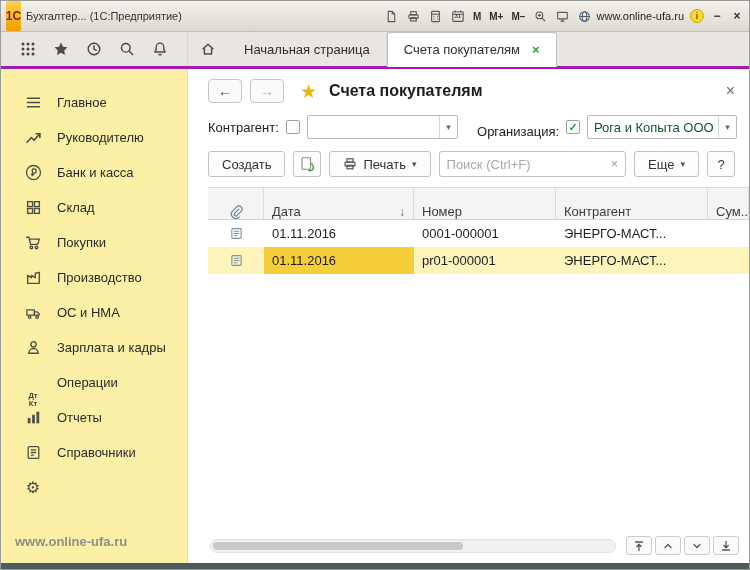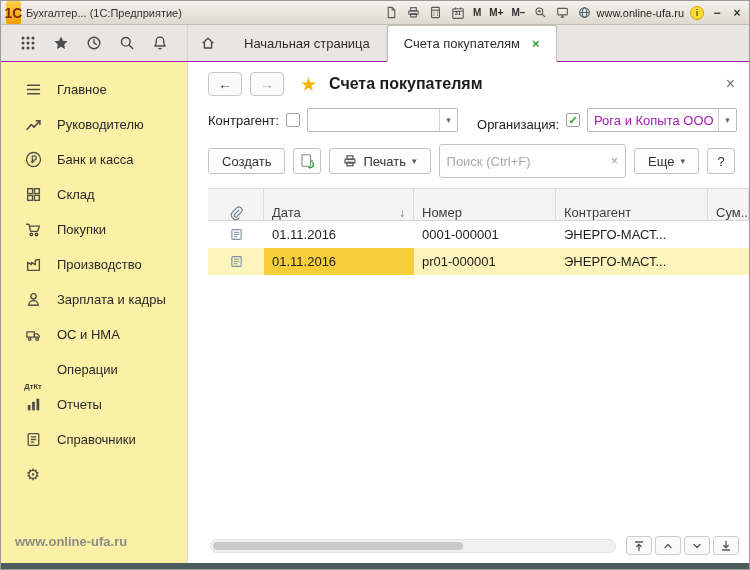--- a/index.html
+++ b/index.html
@@ -5,84 +5,84 @@
   * { margin:0; padding:0; box-sizing:border-box; }
   html,body { width:750px; height:570px; overflow:hidden; }
   body { font-family:"Liberation Sans", sans-serif; font-size:13px; background:#fff; color:#222; }
   svg { display:block; }
 
   .window { width:750px; height:570px; display:flex; flex-direction:column; border:1px solid #9a9a9a; background:#fff; }
 
   
   .titlebar { flex:0 0 22px; background:linear-gradient(#f5f2ec,#ded9cf); border-bottom:1px solid #c2beb5;
               display:flex; align-items:center; gap:5px; padding:0 5px; font-size:11px; color:#333; white-space:nowrap; }
-  .logo { width:15px; height:23px; border-radius:2px; background:linear-gradient(#ffd24d,#f29d00); color:#7a2c00;
-          font-weight:bold; font-size:14px; display:flex; align-items:center; justify-content:center; flex:0 0 15px; }
+  .logo { width:15px; height:30px; border-radius:2px; background:linear-gradient(#ffd24d,#f29d00); color:#7a2c00;
+          font-weight:bold; font-size:12px; display:flex; align-items:center; justify-content:center; flex:0 0 15px; }
   .tb-title { overflow:hidden; text-overflow:ellipsis; }
   .tb-icons { margin-left:auto; display:flex; align-items:center; gap:6px; }
   .tb-ic { width:16px; height:16px; display:flex; align-items:center; justify-content:center; color:#555; position:relative; }
   .mem { font-weight:bold; font-size:10px; color:#2f2f2f; width:auto; padding:0 1px; }
   .cal-num { position:absolute; left:0; right:0; top:5px; text-align:center; font-style:normal; font-size:6px; font-weight:bold; color:#444; }
   .url { display:flex; align-items:center; gap:4px; color:#1f1f1f; }
   .info { width:14px; height:14px; border-radius:50%; background:#ffd92e; border:1px solid #d2a800; color:#6b5400;
           font-weight:bold; font-size:9px; display:flex; align-items:center; justify-content:center; }
   .winbtn { font-size:12px; font-weight:bold; color:#333; width:14px; }
 
   
-  .appbar { flex:0 0 37px; background:#e8e5e3; border-bottom:1px solid #a21caf; display:flex; align-items:stretch; }
+  .appbar { flex:0 0 37px; background:#e8e5e3; border-bottom:3px solid #a21caf; display:flex; align-items:stretch; }
   .app-icons { width:186px; flex:0 0 186px; display:flex; align-items:center; justify-content:space-between; padding:0 18px; }
   .app-ic { width:18px; height:18px; display:flex; align-items:center; justify-content:center; }
   .home-tab { display:flex; align-items:center; padding:0 12px; border-left:1px solid #d8d5d2; }
   .tabs { display:flex; align-items:stretch; }
   .tab { display:flex; align-items:center; padding:0 16px; font-size:13px; color:#2e2e2e;
          border-right:1px solid #d8d5d2; position:relative; }
   .tab.active { background:#fff; border:1px solid #c2bfbc; border-bottom:1px solid #fff; margin-bottom:-1px;
                 border-radius:3px 3px 0 0; z-index:2; }
   .tab-close { color:#2f9e2f; font-weight:bold; margin-left:12px; font-size:13px; }
 
   
   .bodyrow { flex:1; display:flex; min-height:0; }
 
-  .sidebar { width:186px; flex:0 0 186px; background:#fbf0a6; display:flex; flex-direction:column; padding-top:10px; }
+  .sidebar { width:186px; flex:0 0 186px; background:#fbf0a6; display:flex; flex-direction:column; padding-top:16px; }
   .side-item { height:35px; display:flex; align-items:center; gap:14px; padding-left:22px; color:#2a2a2a; font-size:13px; cursor:default; }
   .side-icon { width:20px; height:20px; flex:0 0 20px; display:flex; align-items:center; justify-content:center; color:#4f4f46; }
-  .dtkt { flex-direction:row; font-size:7.5px; font-weight:bold; line-height:1.1; color:#3e3e36;margin-top:35px; }
+  .dtkt { flex-direction:column; font-size:7.5px; font-weight:bold; line-height:1.1; color:#3e3e36;margin-top:35px; }
   .dtkt i { font-style:normal; }
   .gear-glyph { font-size:16px; color:#4f4f46; }
   .watermark { margin-top:auto; padding:10px 14px 14px; font-weight:bold; font-size:13px; color:#8d8d85; }
 
   .main { flex:1; background:#fff; border-left:1px solid #e0ddd8; display:flex; flex-direction:column; min-width:0; padding:6px 0 0 20px; }
 
   
   .page-head { display:flex; align-items:center; gap:8px; margin:4px 14px 12px 0; }
   .nav-btn { width:34px; height:24px; border:1px solid #c6c6c6; border-radius:4px; background:#fafafa;
              display:flex; align-items:center; justify-content:center; font-size:14px; color:#444; }
   .nav-btn.fwd { color:#a8a8a8; }
   .fav-star { color:#f1b400; font-size:19px; margin:0 4px 0 8px; line-height:1; }
   .page-title { font-size:16px; font-weight:600; color:#1c1c1c; }
   .page-close { margin-left:auto; color:#6d6d6d; font-size:16px; }
 
   
   .filters { display:flex; align-items:center; gap:7px; margin:0 12px 12px 0; }
   .chk { width:14px; height:14px; border:1px solid #9aa0a6; border-radius:2px; background:#fff;
          display:flex; align-items:center; justify-content:center; font-size:11px; font-weight:bold; color:#2f9e2f; }
   .combo { height:24px; border:1px solid #b9b9b9; border-radius:2px; background:#fff; display:flex; align-items:stretch; }
-  .combo .val { flex:1; display:flex; align-items:center; padding:0 6px; white-space:nowrap; overflow:hidden; color:#a21caf; }
+  .combo .val { flex:1; display:flex; align-items:center; padding:0 6px; white-space:nowrap; overflow:hidden; color:#14532d; }
   .combo .drop { width:18px; border-left:1px solid #d6d6d6; display:flex; align-items:center; justify-content:center;
                  font-size:9px; color:#666; }
   .w1 { width:152px; } .w2 { width:150px; }
   .lbl2 { margin-left:12px;margin-top:8px; }
 
   
   .actions { display:flex; align-items:center; gap:8px; margin:0 14px 10px 0; }
   .btn { height:26px; border:1px solid #c2c2c2; border-radius:3px; background:#fdfdfd; padding:0 13px;
          font-family:inherit; font-size:13px; color:#333; display:flex; align-items:center; gap:6px; white-space:nowrap; }
   .icon-btn { width:28px; padding:0; justify-content:center; }
   .caret { font-size:9px; color:#555; }
-  .search { flex:1; min-width:0; height:26px; border:1px solid #c2c2c2; border-radius:3px; display:flex; align-items:center; padding:16px 7px; }
+  .search { flex:1; min-width:0; height:26px; border:1px solid #c2c2c2; border-radius:3px; display:flex; align-items:center; padding:8px 7px; }
   .search input { flex:1; min-width:0; border:none; outline:none; background:transparent; font-family:inherit; font-size:13px; color:#333; }
   .search input::placeholder { color:#a8a8a8; }
   .clear { color:#999; font-size:12px; margin-left:4px; }
   .help { width:28px; padding:0; justify-content:center; }
 
   
   .grid { border-top:1px solid #d8d8d8; }
   .ghead, .grow { display:grid; grid-template-columns:56px 150px 142px 152px 1fr; }
   .ghead { background:#f4f4f4; border-bottom:1px solid #d5d5d5; height:32px; }
   .ghead .gc { border-right:1px solid #dcdcdc; color:#3d3d3d;align-items:flex-end; }
@@ -283,37 +283,37 @@
       <div class="side-item">
         <span class="side-icon">
             <svg width="17" height="17" viewBox="0 0 16 16" fill="none" stroke="#4f4f46" stroke-width="1.3" stroke-linejoin="round">
               <path d="M2.5 13.5V6l3.6 2.2V6l3.6 2.2V4l3.8-.8v10.3z"></path>
             </svg>
           </span>
         <span>Производство</span>
       </div>
       <div class="side-item">
         <span class="side-icon">
-            <svg width="17" height="17" viewBox="0 0 16 16" fill="none" stroke="#4f4f46" stroke-width="1.3">
-              <circle cx="8" cy="5" r="2.5"></circle>
-              <path d="M3.6 13.4a4.4 4.4 0 0 1 8.8 0z"></path>
-            </svg>
-          </span>
-        <span>Зарплата и кадры</span>
-      </div>
-      <div class="side-item">
-        <span class="side-icon">
             <svg width="17" height="17" viewBox="0 0 16 16" fill="none" stroke="#4f4f46" stroke-width="1.2" stroke-linejoin="round">
               <rect x="1.8" y="5.5" width="7" height="5"></rect>
               <path d="M8.8 7.5h2.8l1.8 1.8v1.2H8.8z"></path>
               <circle cx="4.4" cy="12.3" r="1.2"></circle>
               <circle cx="11.4" cy="12.3" r="1.2"></circle>
             </svg>
           </span>
         <span>ОС и НМА</span>
+      </div>
+      <div class="side-item">
+        <span class="side-icon">
+            <svg width="17" height="17" viewBox="0 0 16 16" fill="none" stroke="#4f4f46" stroke-width="1.3">
+              <circle cx="8" cy="5" r="2.5"></circle>
+              <path d="M3.6 13.4a4.4 4.4 0 0 1 8.8 0z"></path>
+            </svg>
+          </span>
+        <span>Зарплата и кадры</span>
       </div>
       <div class="side-item">
         <span class="side-icon dtkt">
           <i>Дт</i>
             <i>Кт</i>
         </span>
         <span>Операции</span>
       </div>
       <div class="side-item">
         <span class="side-icon">

